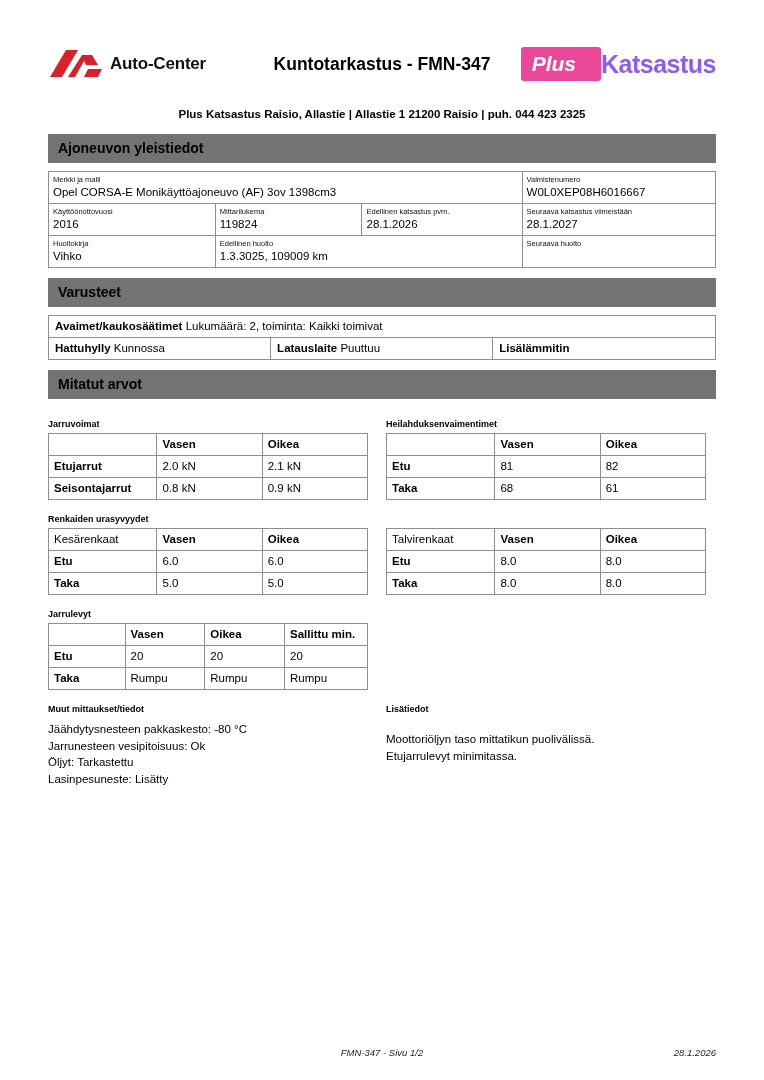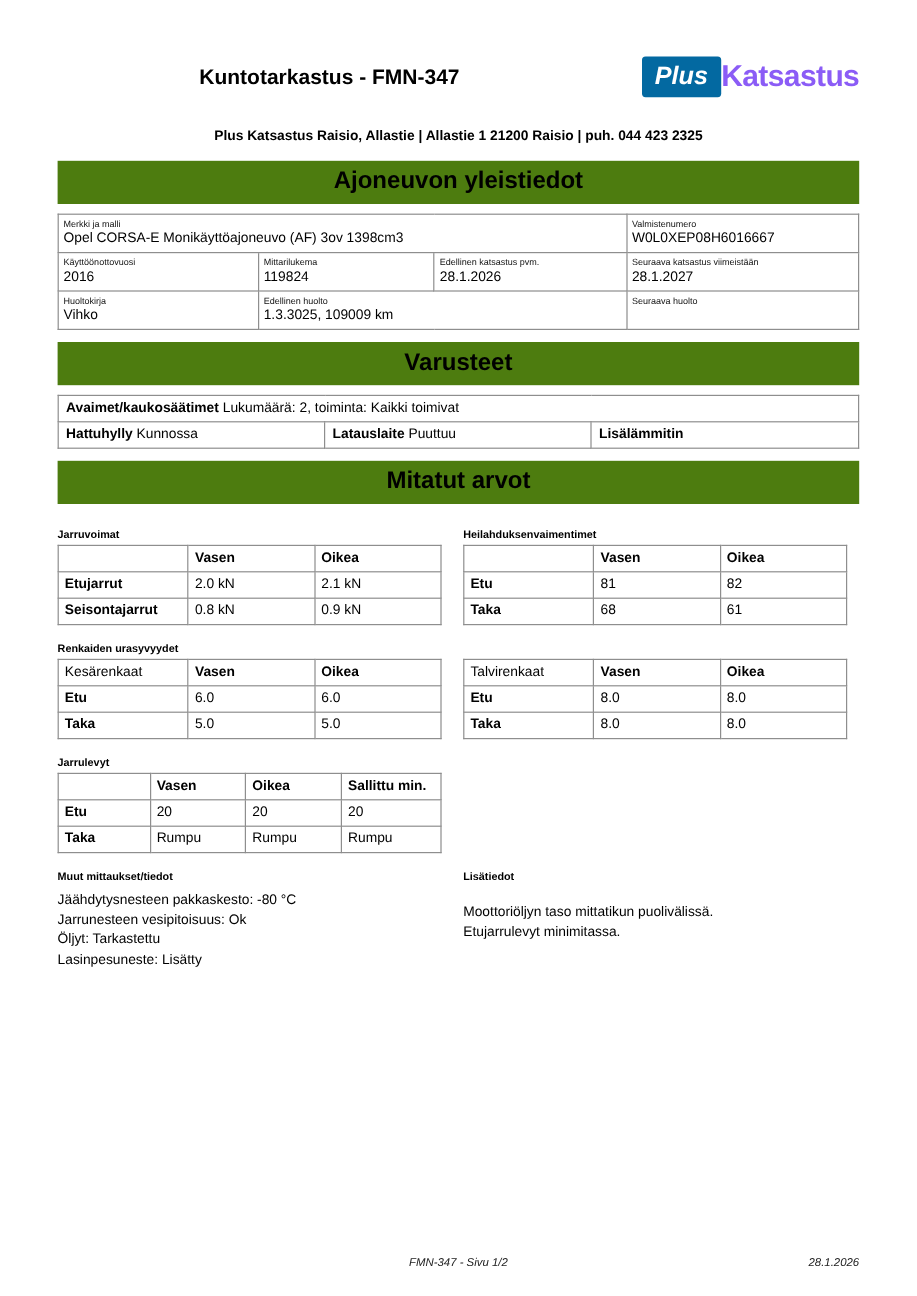--- a/index.html
+++ b/index.html
@@ -57,26 +57,26 @@
     flex: 1;
   }
   .logo-right {
     display: flex;
     align-items: center;
     width: 215px;
     justify-content: flex-end;
     gap: 2px;
   }
   .plus-badge {
-    background: #0369a1;
+    background: #ec4899;
     color: #ffffff;
     font-style: italic;
     font-weight: bold;
     font-size: 21px;
-    padding: 6px 11px 7px 11px;
+    padding: 6px 25px 7px 11px;
     border-radius: 3px;
     line-height: 1;
     position: relative;
     z-index: 2;
   }
   .katsastus-word {
     font-size: 25px;
     font-weight: bold;
     color: #8b5cf6;
     letter-spacing: -0.5px;
@@ -86,26 +86,25 @@
   .subheader {
     text-align: center;
     font-size: 11.5px;
     font-weight: bold;
     margin-top: 16px;
     margin-bottom: 14px;
   }
 
   
   .section-bar {
-    background: #4d7c0f;
-    font-size: 20px;
+    background: #737373;
+    font-size: 14px;
     font-weight: bold;
     padding: 6px 10px 7px 10px;
     margin: 0 0 8px 0;
-    text-align: center;
   }
   .section-bar.tight { margin-top: 10px; }
 
   
   table.grid {
     border-collapse: collapse;
     width: 100%;
     table-layout: fixed;
   }
   table.grid td {
@@ -197,20 +196,32 @@
     text-align: center;
   }
   .footer .right { margin-left: auto; }
 </style>
 </head>
 <body>
 
 <div class="page">
 
   <div class="header">
+    <div class="logo-left">
+      <div class="ac-mark">
+        <svg width="56" height="34" viewBox="0 0 56 34">
+          <path d="M2 30 L18 3 L30 3 L14 30 Z" fill="#d8222a"></path>
+          <path d="M20 30 L34 8 L44 8 L50 18 L38 18 L36 14 L27 30 Z" fill="#d8222a"></path>
+          <path d="M40 22 L54 22 L50 30 L36 30 Z" fill="#d8222a"></path>
+        </svg>
+      </div>
+      <div class="ac-text">
+        <span>Auto-Center</span>
+      </div>
+    </div>
 
     <div class="doc-title">Kuntotarkastus - FMN-347</div>
 
     <div class="logo-right">
       <span class="plus-badge">Plus</span>
       <span class="katsastus-word">Katsastus</span>
     </div>
   </div>
 
   <div class="subheader">Plus Katsastus Raisio, Allastie | Allastie 1 21200 Raisio | puh. 044 423 2325</div>

